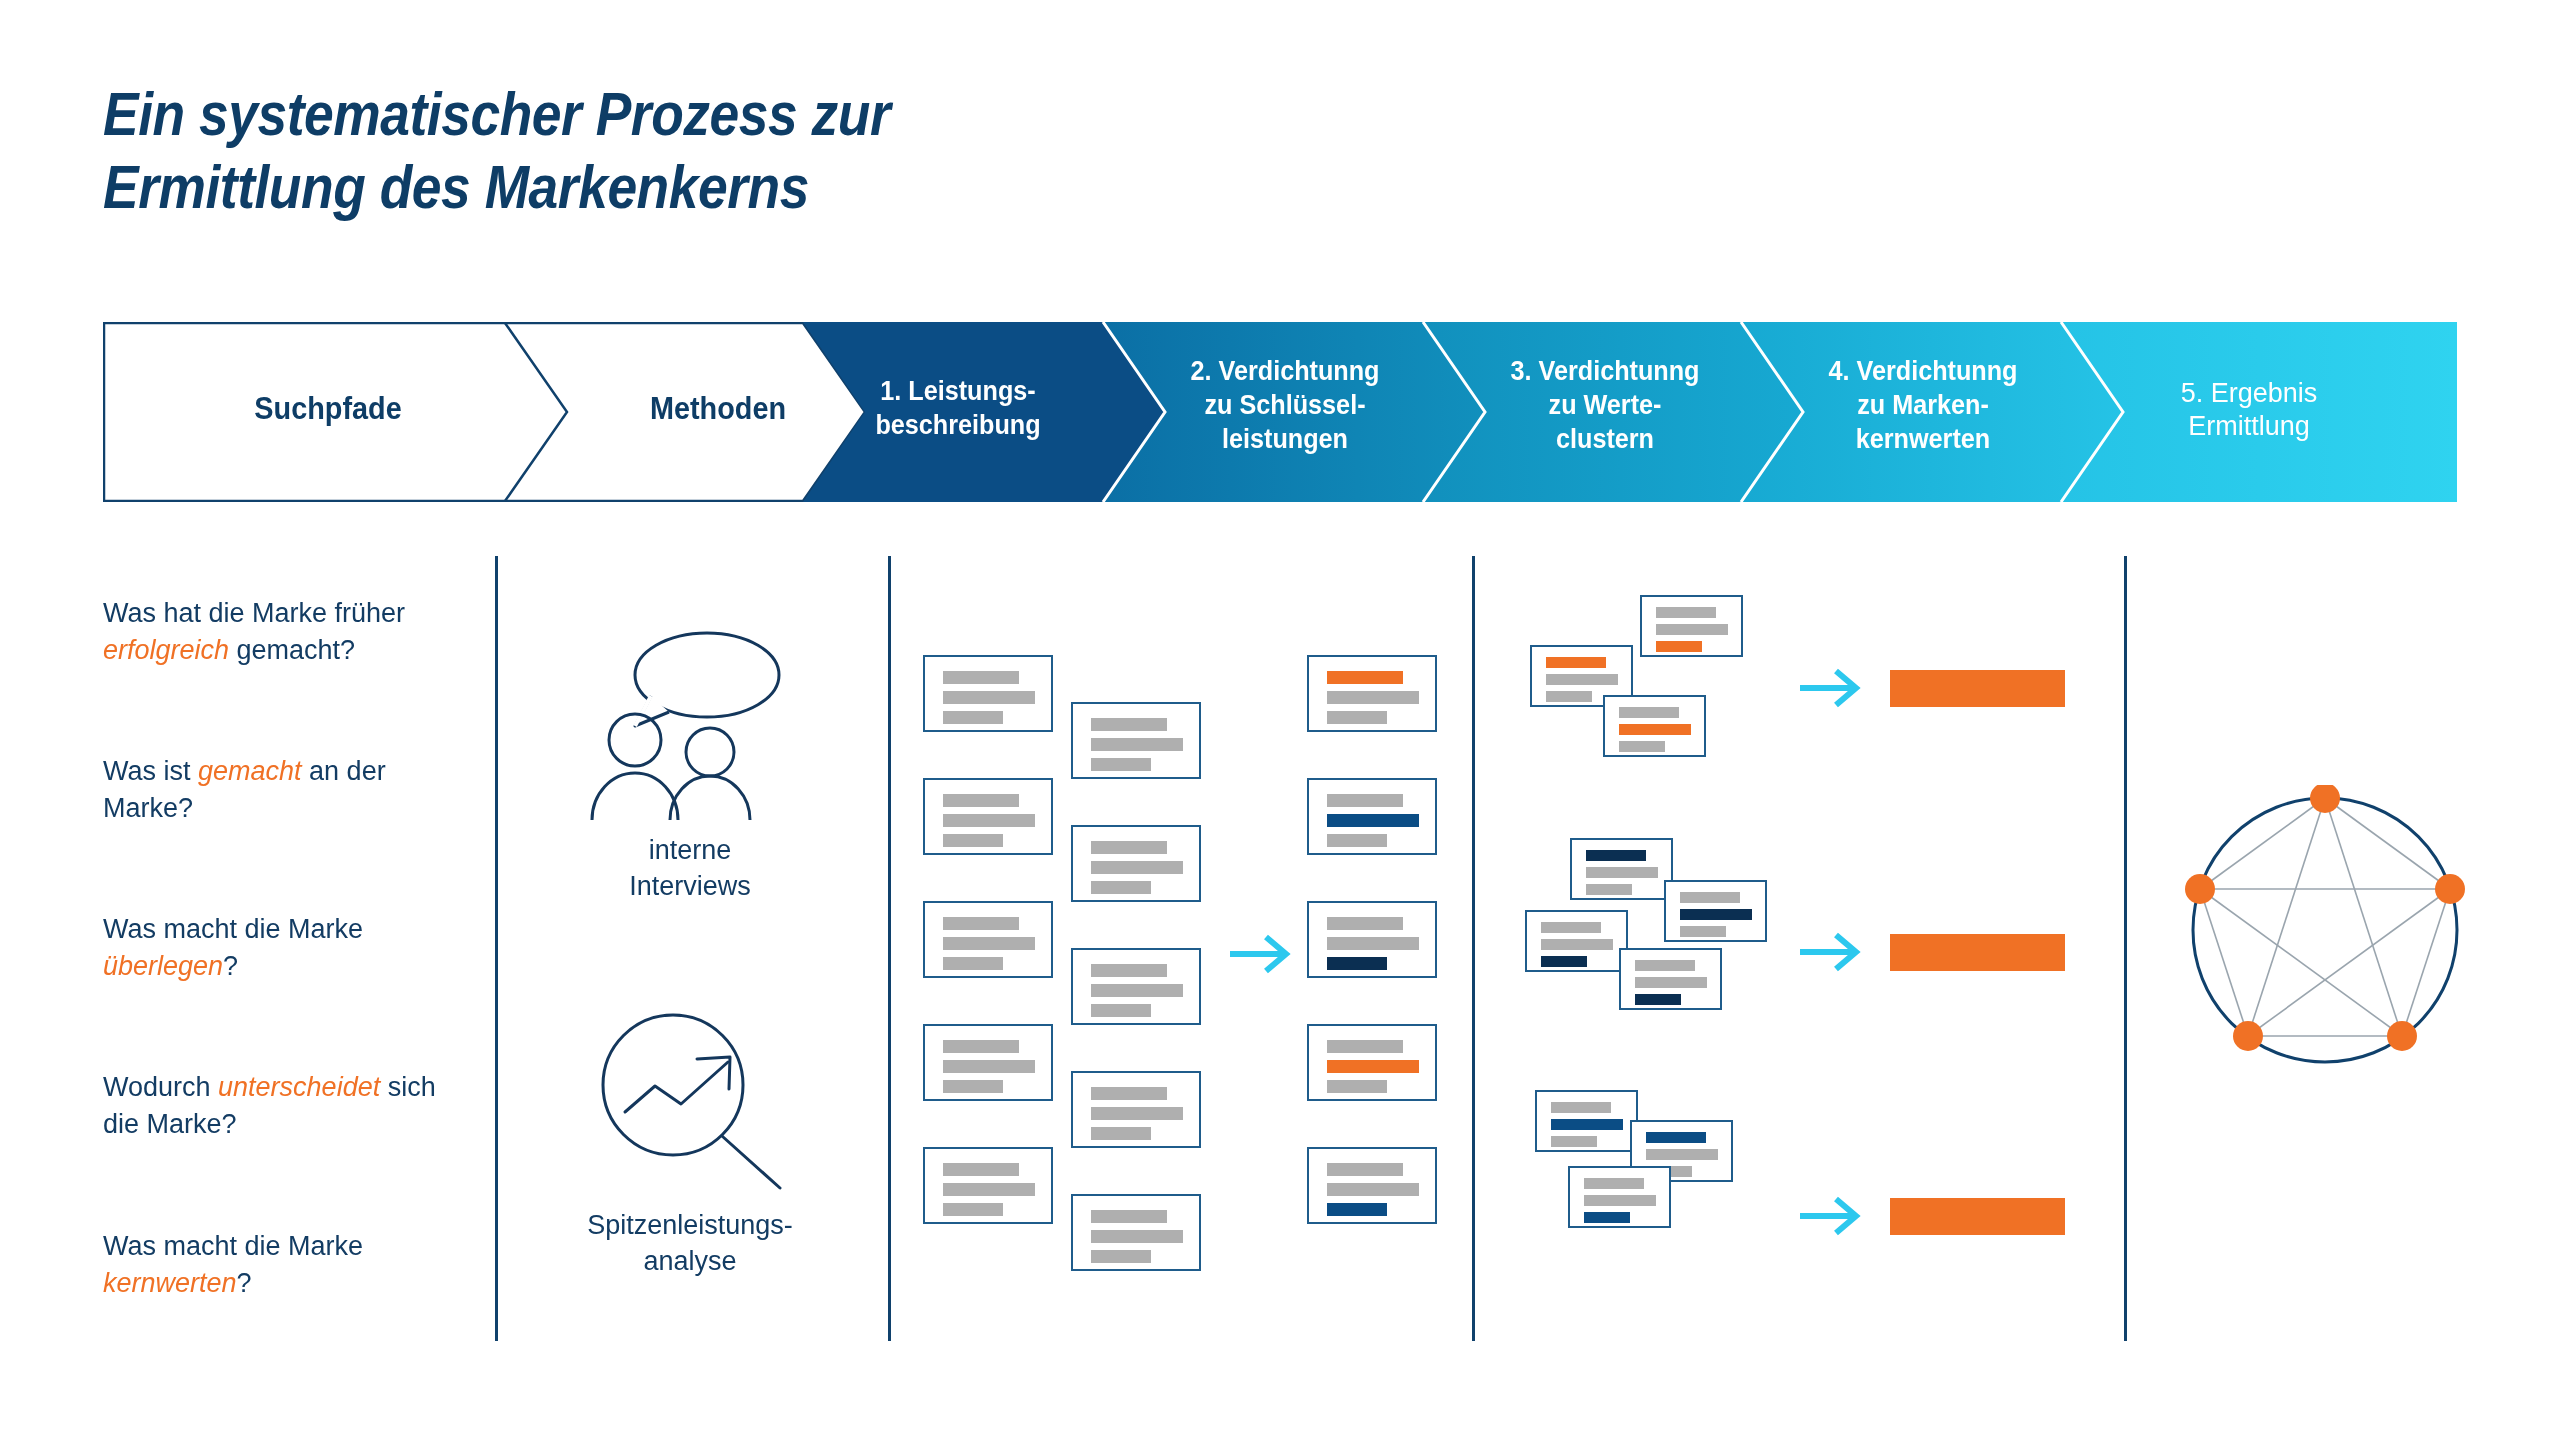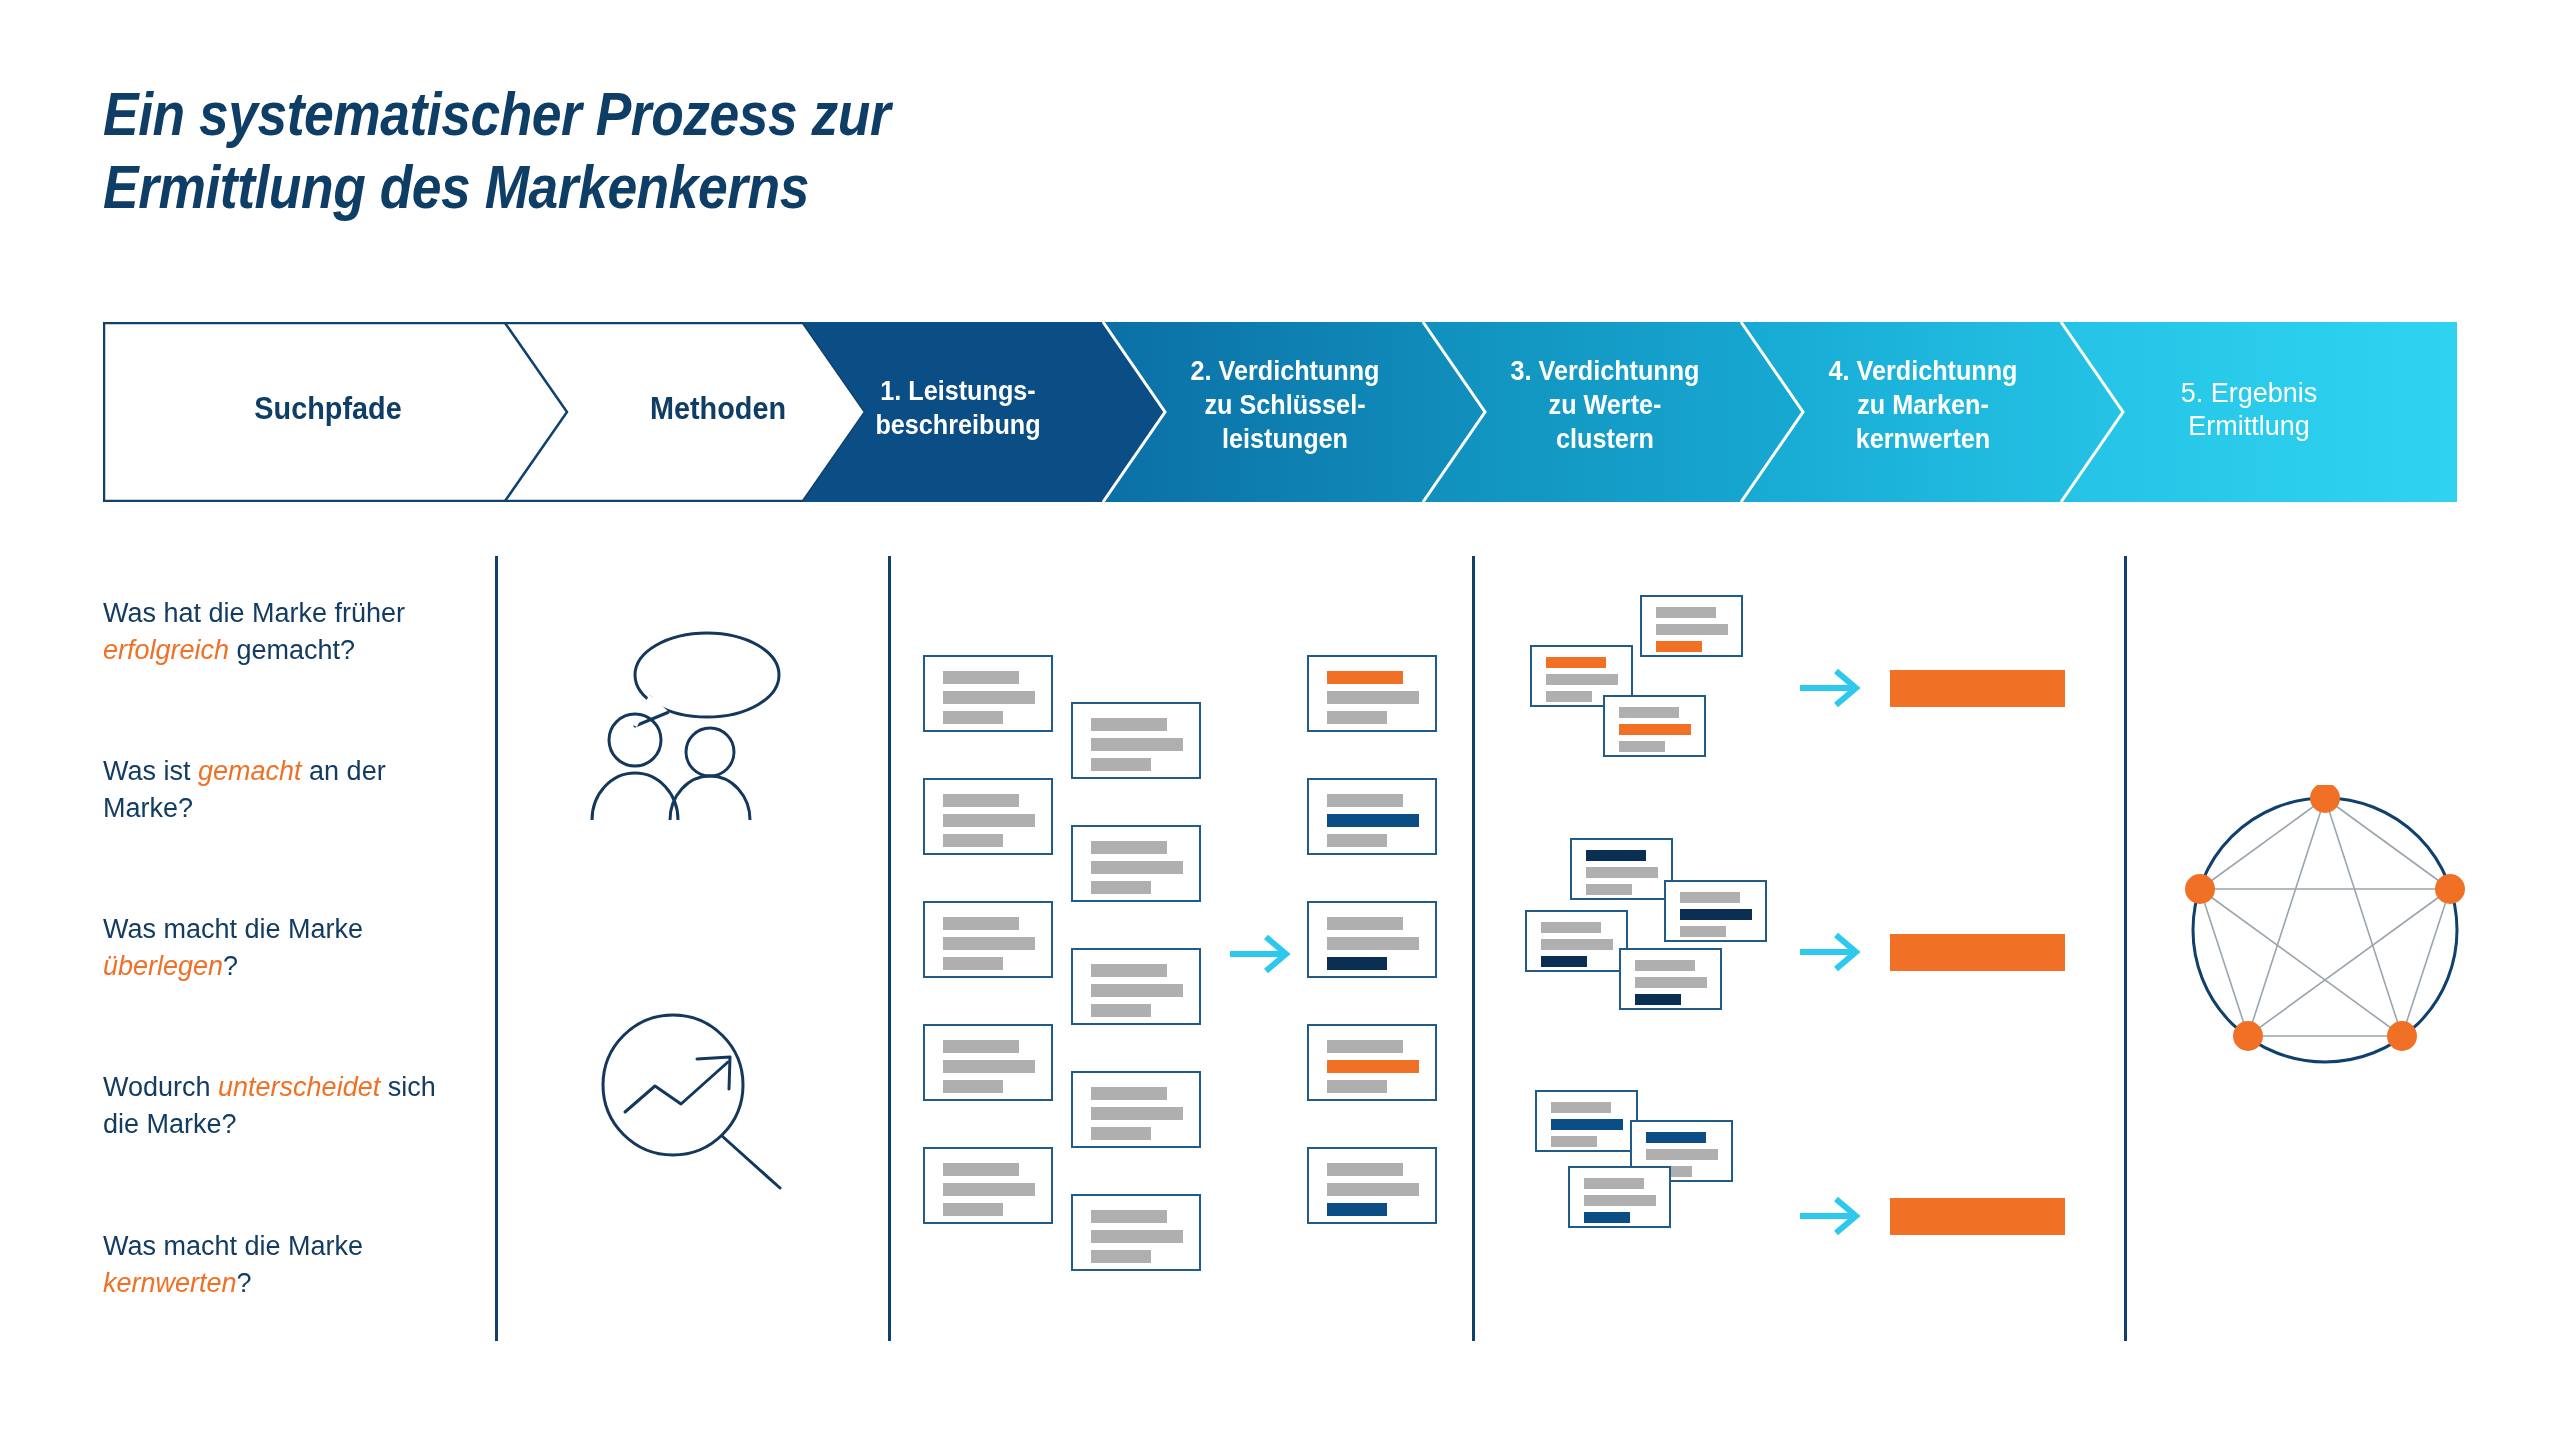--- a/index.html
+++ b/index.html
@@ -198,29 +198,37 @@
   <div class="method" style="left:525px;top:630px;">
     <svg class="ico" width="210" height="190" viewBox="0 0 210 190">
       <ellipse cx="122" cy="45" rx="72" ry="42" fill="none" stroke="#14375C" stroke-width="3"></ellipse>
       <path d="M66 66 L50 96 L84 82" fill="#ffffff" stroke="#14375C" stroke-width="3" stroke-linejoin="round"></path>
       <path d="M66 66 L50 96" stroke="#ffffff" stroke-width="4"></path>
       <circle cx="50" cy="110" r="26" fill="none" stroke="#14375C" stroke-width="3"></circle>
       <circle cx="125" cy="122" r="24" fill="none" stroke="#14375C" stroke-width="3"></circle>
       <path d="M7 190 A43 47 0 0 1 93 190" fill="none" stroke="#14375C" stroke-width="3"></path>
       <path d="M85 190 A40 44 0 0 1 165 190" fill="none" stroke="#14375C" stroke-width="3"></path>
     </svg>
+    <div class="cap">
+      <div>interne</div>
+      <div>Interviews</div>
+    </div>
   </div>
 
   <div class="method" style="left:525px;top:1000px;">
     <svg class="ico" width="210" height="195" viewBox="0 0 210 195">
       <circle cx="88" cy="85" r="70" fill="none" stroke="#14375C" stroke-width="3"></circle>
       <path d="M40 112 L70 86 L96 104 L143 62" fill="none" stroke="#14375C" stroke-width="3" stroke-linejoin="round" stroke-linecap="round"></path>
       <path d="M112 59 L145 57 L144 89" fill="none" stroke="#14375C" stroke-width="3" stroke-linejoin="round" stroke-linecap="round"></path>
       <line x1="137" y1="136" x2="195" y2="188" stroke="#14375C" stroke-width="3" stroke-linecap="round"></line>
     </svg>
+    <div class="cap">
+      <div>Spitzenleistungs-</div>
+      <div>analyse</div>
+    </div>
   </div>
 
   <div class="card" style="left:923px;top:655px;width:130px;height:77px;">
     <div class="bar" style="left:18px;top:14px;width:76px;"></div>
     <div class="bar" style="left:18px;top:34px;width:92px;"></div>
     <div class="bar" style="left:18px;top:54px;width:60px;"></div>
   </div>
   <div class="card" style="left:923px;top:778px;width:130px;height:77px;">
     <div class="bar" style="left:18px;top:14px;width:76px;"></div>
     <div class="bar" style="left:18px;top:34px;width:92px;"></div>

